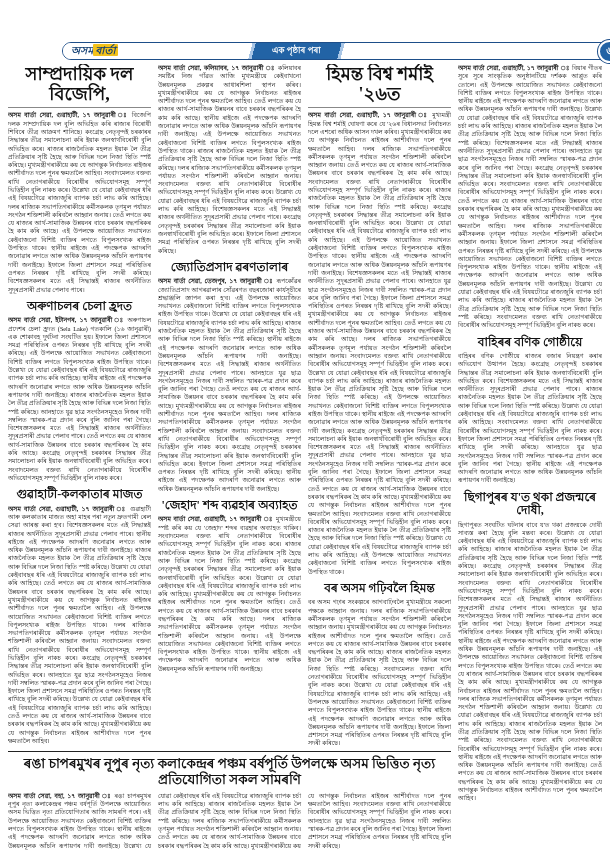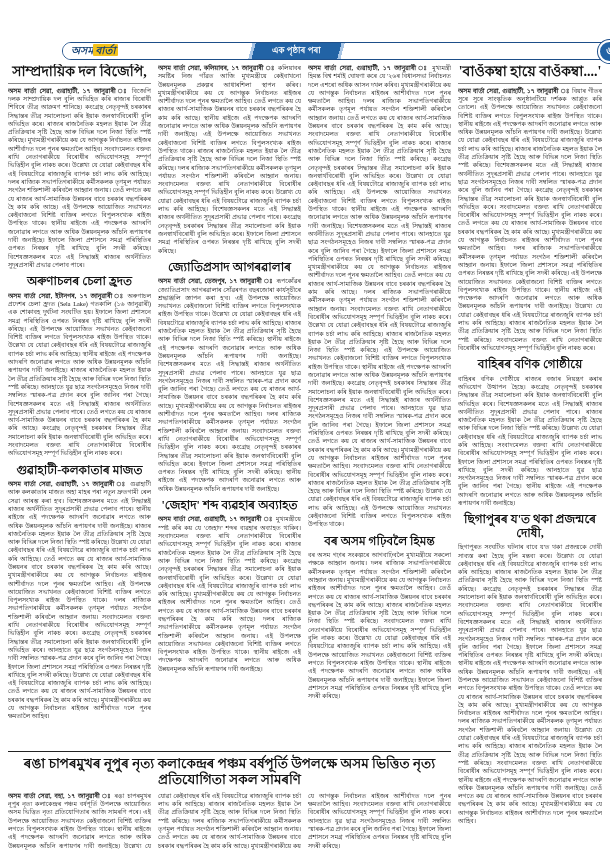--- a/index.html
+++ b/index.html
@@ -22,21 +22,21 @@
             border-radius:0 2px 2px 0;}
   .hdr-circle{position:absolute;right:-10px;top:-3px;width:19px;height:19px;border-radius:50%;
               background:#2263a5;color:#fff;font-weight:bold;font-size:10px;display:flex;align-items:center;
               justify-content:center;border:2px solid #fff;box-shadow:0 0 0 1px #1d4e89;}
   
   .content{position:absolute;top:64px;left:8px;width:594px;height:792px;display:flex;gap:7px;}
   .left{width:443px;display:flex;flex-direction:column;}
   .cols3{display:flex;gap:7px;height:684px;overflow:hidden;}
   .ncol{width:143px;overflow:hidden;}
   .col4{width:144px;height:792px;overflow:hidden;}
-  .headline{font-size:14px;font-weight:bold;text-align:center;line-height:1.12;
+  .headline{font-size:18px;font-weight:bold;text-align:center;line-height:1.12;
             padding-bottom:3px;border-bottom:1px solid #888;margin-bottom:3px;}
   .subhead{font-size:12px;font-weight:bold;text-align:center;line-height:1.12;margin:6px 0 3px;}
   .body-text{font-size:6.2px;line-height:1.34;text-align:justify;color:#101010;margin:0 0 2px;
              word-break:break-word;}
   .body-text b{white-space:normal;}
   
   .banner{border-top:1px solid #222;margin-top:6px;padding-top:4px;height:101px;overflow:hidden;}
   .banner-headline{font-size:13.5px;font-weight:bold;text-align:center;line-height:1.2;margin:0 14px 4px;}
   .banner-body{columns:3;column-gap:7px;font-size:6.2px;line-height:1.34;text-align:justify;color:#101010;}
 </style>
@@ -61,40 +61,40 @@
         <div class="ncol">
             <div class="headline">সাম্প্ৰদায়িক দল বিজেপি,</div>
             <p class="body-text"><b>অসম বাৰ্তা সেৱা, গুৱাহাটী, ১৭ জানুৱাৰী ঃ </b>বিজেপি দলক সাম্প্ৰদায়িক দল বুলি অভিহিত কৰি ৰাজ্যৰ বিৰোধী শিবিৰে তীব্ৰ আক্ৰমণ শানিছে। কংগ্ৰেছ নেতৃবৃন্দই চৰকাৰৰ সিদ্ধান্তৰ তীব্ৰ সমালোচনা কৰি ইয়াক জনস্বাৰ্থবিৰোধী বুলি অভিহিত কৰে। ৰাজ্যৰ ৰাজনৈতিক মহলত ইয়াক লৈ তীব্ৰ প্ৰতিক্ৰিয়াৰ সৃষ্টি হৈছে আৰু বিভিন্ন দলে নিজা স্থিতি স্পষ্ট কৰিছে। মুখ্যমন্ত্ৰীগৰাকীয়ে কয় যে আগন্তুক নিৰ্বাচনত ৰাইজৰ আশীৰ্বাদত দলে পুনৰ ক্ষমতালৈ আহিব। সংবাদমেলত বক্তব্য ৰাখি নেতাগৰাকীয়ে বিৰোধীৰ অভিযোগসমূহ সম্পূৰ্ণ ভিত্তিহীন বুলি নাকচ কৰে। উল্লেখ্য যে যোৱা কেইবাবছৰ ধৰি এই বিষয়টোৱে ৰাজ্যজুৰি ব্যাপক চৰ্চা লাভ কৰি আহিছে। দলৰ ৰাজ্যিক সভাপতিগৰাকীয়ে কৰ্মীসকলক তৃণমূল পৰ্যায়ত সংগঠন শক্তিশালী কৰিবলৈ আহ্বান জনায়। তেওঁ লগতে কয় যে ৰাজ্যৰ আৰ্থ-সামাজিক উন্নয়নৰ বাবে চৰকাৰ বদ্ধপৰিকৰ হৈ কাম কৰি আছে। এই উপলক্ষে আয়োজিত সভাখনত কেইবাজনো বিশিষ্ট ব্যক্তিৰ লগতে বিপুলসংখ্যক ৰাইজ উপস্থিত থাকে। স্থানীয় ৰাইজে এই পদক্ষেপক আদৰণি জনোৱাৰ লগতে আৰু অধিক উন্নয়নমূলক আঁচনি ৰূপায়ণৰ দাবী জনাইছে। ইফালে জিলা প্ৰশাসনে সমগ্ৰ পৰিস্থিতিৰ ওপৰত নিৰন্তৰ দৃষ্টি ৰাখিছে বুলি সদৰী কৰিছে। বিশেষজ্ঞসকলৰ মতে এই সিদ্ধান্তই ৰাজ্যৰ অৰ্থনীতিত সুদূৰপ্ৰসাৰী প্ৰভাৱ পেলাব পাৰে। </p>
             <div class="subhead">অৰুণাচলৰ চেলা হ্ৰদত</div>
             <p class="body-text"><b>অসম বাৰ্তা সেৱা, ইটানগৰ, ১৭ জানুৱাৰী ঃ </b>অৰুণাচল প্ৰদেশৰ চেলা হ্ৰদত (Sela Lake) গতকালি (১৬ জানুৱাৰী) এক শোকাবহ দুৰ্ঘটনা সংঘটিত হয়। ইফালে জিলা প্ৰশাসনে সমগ্ৰ পৰিস্থিতিৰ ওপৰত নিৰন্তৰ দৃষ্টি ৰাখিছে বুলি সদৰী কৰিছে। এই উপলক্ষে আয়োজিত সভাখনত কেইবাজনো বিশিষ্ট ব্যক্তিৰ লগতে বিপুলসংখ্যক ৰাইজ উপস্থিত থাকে। উল্লেখ্য যে যোৱা কেইবাবছৰ ধৰি এই বিষয়টোৱে ৰাজ্যজুৰি ব্যাপক চৰ্চা লাভ কৰি আহিছে। স্থানীয় ৰাইজে এই পদক্ষেপক আদৰণি জনোৱাৰ লগতে আৰু অধিক উন্নয়নমূলক আঁচনি ৰূপায়ণৰ দাবী জনাইছে। ৰাজ্যৰ ৰাজনৈতিক মহলত ইয়াক লৈ তীব্ৰ প্ৰতিক্ৰিয়াৰ সৃষ্টি হৈছে আৰু বিভিন্ন দলে নিজা স্থিতি স্পষ্ট কৰিছে। আনহাতে যুৱ ছাত্ৰ সংগঠনসমূহেও নিজৰ দাবী সম্বলিত স্মাৰক-পত্ৰ প্ৰদান কৰে বুলি জানিব পৰা গৈছে। বিশেষজ্ঞসকলৰ মতে এই সিদ্ধান্তই ৰাজ্যৰ অৰ্থনীতিত সুদূৰপ্ৰসাৰী প্ৰভাৱ পেলাব পাৰে। তেওঁ লগতে কয় যে ৰাজ্যৰ আৰ্থ-সামাজিক উন্নয়নৰ বাবে চৰকাৰ বদ্ধপৰিকৰ হৈ কাম কৰি আছে। কংগ্ৰেছ নেতৃবৃন্দই চৰকাৰৰ সিদ্ধান্তৰ তীব্ৰ সমালোচনা কৰি ইয়াক জনস্বাৰ্থবিৰোধী বুলি অভিহিত কৰে। সংবাদমেলত বক্তব্য ৰাখি নেতাগৰাকীয়ে বিৰোধীৰ অভিযোগসমূহ সম্পূৰ্ণ ভিত্তিহীন বুলি নাকচ কৰে। </p>
             <div class="subhead">গুৱাহাটী-কলকাতাৰ মাজত</div>
             <p class="body-text"><b>অসম বাৰ্তা সেৱা, গুৱাহাটী, ১৭ জানুৱাৰী ঃ </b>গুৱাহাটী আৰু কলকাতাৰ মাজত অহা মাহৰ পৰা নতুন দ্ৰুতগামী ৰেল সেৱা আৰম্ভ কৰা হ'ব। বিশেষজ্ঞসকলৰ মতে এই সিদ্ধান্তই ৰাজ্যৰ অৰ্থনীতিত সুদূৰপ্ৰসাৰী প্ৰভাৱ পেলাব পাৰে। স্থানীয় ৰাইজে এই পদক্ষেপক আদৰণি জনোৱাৰ লগতে আৰু অধিক উন্নয়নমূলক আঁচনি ৰূপায়ণৰ দাবী জনাইছে। ৰাজ্যৰ ৰাজনৈতিক মহলত ইয়াক লৈ তীব্ৰ প্ৰতিক্ৰিয়াৰ সৃষ্টি হৈছে আৰু বিভিন্ন দলে নিজা স্থিতি স্পষ্ট কৰিছে। উল্লেখ্য যে যোৱা কেইবাবছৰ ধৰি এই বিষয়টোৱে ৰাজ্যজুৰি ব্যাপক চৰ্চা লাভ কৰি আহিছে। তেওঁ লগতে কয় যে ৰাজ্যৰ আৰ্থ-সামাজিক উন্নয়নৰ বাবে চৰকাৰ বদ্ধপৰিকৰ হৈ কাম কৰি আছে। মুখ্যমন্ত্ৰীগৰাকীয়ে কয় যে আগন্তুক নিৰ্বাচনত ৰাইজৰ আশীৰ্বাদত দলে পুনৰ ক্ষমতালৈ আহিব। এই উপলক্ষে আয়োজিত সভাখনত কেইবাজনো বিশিষ্ট ব্যক্তিৰ লগতে বিপুলসংখ্যক ৰাইজ উপস্থিত থাকে। দলৰ ৰাজ্যিক সভাপতিগৰাকীয়ে কৰ্মীসকলক তৃণমূল পৰ্যায়ত সংগঠন শক্তিশালী কৰিবলৈ আহ্বান জনায়। সংবাদমেলত বক্তব্য ৰাখি নেতাগৰাকীয়ে বিৰোধীৰ অভিযোগসমূহ সম্পূৰ্ণ ভিত্তিহীন বুলি নাকচ কৰে। কংগ্ৰেছ নেতৃবৃন্দই চৰকাৰৰ সিদ্ধান্তৰ তীব্ৰ সমালোচনা কৰি ইয়াক জনস্বাৰ্থবিৰোধী বুলি অভিহিত কৰে। আনহাতে যুৱ ছাত্ৰ সংগঠনসমূহেও নিজৰ দাবী সম্বলিত স্মাৰক-পত্ৰ প্ৰদান কৰে বুলি জানিব পৰা গৈছে। ইফালে জিলা প্ৰশাসনে সমগ্ৰ পৰিস্থিতিৰ ওপৰত নিৰন্তৰ দৃষ্টি ৰাখিছে বুলি সদৰী কৰিছে। উল্লেখ্য যে যোৱা কেইবাবছৰ ধৰি এই বিষয়টোৱে ৰাজ্যজুৰি ব্যাপক চৰ্চা লাভ কৰি আহিছে। তেওঁ লগতে কয় যে ৰাজ্যৰ আৰ্থ-সামাজিক উন্নয়নৰ বাবে চৰকাৰ বদ্ধপৰিকৰ হৈ কাম কৰি আছে। মুখ্যমন্ত্ৰীগৰাকীয়ে কয় যে আগন্তুক নিৰ্বাচনত ৰাইজৰ আশীৰ্বাদত দলে পুনৰ ক্ষমতালৈ আহিব। </p>
           </div>
         <div class="ncol">
             <p class="body-text"><b>অসম বাৰ্তা সেৱা, কলিয়াবৰ, ১৭ জানুৱাৰী ঃ </b>কলিয়াবৰ সমষ্টিৰ নিজ গাঁৱত আজি মুখ্যমন্ত্ৰীয়ে কেইবাখনো উন্নয়নমূলক প্ৰকল্পৰ আধাৰশিলা স্থাপন কৰিব। মুখ্যমন্ত্ৰীগৰাকীয়ে কয় যে আগন্তুক নিৰ্বাচনত ৰাইজৰ আশীৰ্বাদত দলে পুনৰ ক্ষমতালৈ আহিব। তেওঁ লগতে কয় যে ৰাজ্যৰ আৰ্থ-সামাজিক উন্নয়নৰ বাবে চৰকাৰ বদ্ধপৰিকৰ হৈ কাম কৰি আছে। স্থানীয় ৰাইজে এই পদক্ষেপক আদৰণি জনোৱাৰ লগতে আৰু অধিক উন্নয়নমূলক আঁচনি ৰূপায়ণৰ দাবী জনাইছে। এই উপলক্ষে আয়োজিত সভাখনত কেইবাজনো বিশিষ্ট ব্যক্তিৰ লগতে বিপুলসংখ্যক ৰাইজ উপস্থিত থাকে। ৰাজ্যৰ ৰাজনৈতিক মহলত ইয়াক লৈ তীব্ৰ প্ৰতিক্ৰিয়াৰ সৃষ্টি হৈছে আৰু বিভিন্ন দলে নিজা স্থিতি স্পষ্ট কৰিছে। দলৰ ৰাজ্যিক সভাপতিগৰাকীয়ে কৰ্মীসকলক তৃণমূল পৰ্যায়ত সংগঠন শক্তিশালী কৰিবলৈ আহ্বান জনায়। সংবাদমেলত বক্তব্য ৰাখি নেতাগৰাকীয়ে বিৰোধীৰ অভিযোগসমূহ সম্পূৰ্ণ ভিত্তিহীন বুলি নাকচ কৰে। উল্লেখ্য যে যোৱা কেইবাবছৰ ধৰি এই বিষয়টোৱে ৰাজ্যজুৰি ব্যাপক চৰ্চা লাভ কৰি আহিছে। বিশেষজ্ঞসকলৰ মতে এই সিদ্ধান্তই ৰাজ্যৰ অৰ্থনীতিত সুদূৰপ্ৰসাৰী প্ৰভাৱ পেলাব পাৰে। কংগ্ৰেছ নেতৃবৃন্দই চৰকাৰৰ সিদ্ধান্তৰ তীব্ৰ সমালোচনা কৰি ইয়াক জনস্বাৰ্থবিৰোধী বুলি অভিহিত কৰে। ইফালে জিলা প্ৰশাসনে সমগ্ৰ পৰিস্থিতিৰ ওপৰত নিৰন্তৰ দৃষ্টি ৰাখিছে বুলি সদৰী কৰিছে। </p>
-            <div class="subhead">জ্যোতিপ্ৰসাদ আগৰৱালাৰ</div>
+            <div class="subhead">জ্যোতিপ্ৰসাদ ৱৰণতালাৰ</div>
             <p class="body-text"><b>অসম বাৰ্তা সেৱা, তেজপুৰ, ১৭ জানুৱাৰী ঃ </b>ৰূপকোঁৱৰ জ্যোতিপ্ৰসাদ আগৰৱালাৰ সোঁৱৰণত বছৰজোৰা কাৰ্যসূচীৰে শ্ৰদ্ধাঞ্জলি জ্ঞাপন কৰা হ'ব। এই উপলক্ষে আয়োজিত সভাখনত কেইবাজনো বিশিষ্ট ব্যক্তিৰ লগতে বিপুলসংখ্যক ৰাইজ উপস্থিত থাকে। উল্লেখ্য যে যোৱা কেইবাবছৰ ধৰি এই বিষয়টোৱে ৰাজ্যজুৰি ব্যাপক চৰ্চা লাভ কৰি আহিছে। ৰাজ্যৰ ৰাজনৈতিক মহলত ইয়াক লৈ তীব্ৰ প্ৰতিক্ৰিয়াৰ সৃষ্টি হৈছে আৰু বিভিন্ন দলে নিজা স্থিতি স্পষ্ট কৰিছে। স্থানীয় ৰাইজে এই পদক্ষেপক আদৰণি জনোৱাৰ লগতে আৰু অধিক উন্নয়নমূলক আঁচনি ৰূপায়ণৰ দাবী জনাইছে। বিশেষজ্ঞসকলৰ মতে এই সিদ্ধান্তই ৰাজ্যৰ অৰ্থনীতিত সুদূৰপ্ৰসাৰী প্ৰভাৱ পেলাব পাৰে। আনহাতে যুৱ ছাত্ৰ সংগঠনসমূহেও নিজৰ দাবী সম্বলিত স্মাৰক-পত্ৰ প্ৰদান কৰে বুলি জানিব পৰা গৈছে। তেওঁ লগতে কয় যে ৰাজ্যৰ আৰ্থ-সামাজিক উন্নয়নৰ বাবে চৰকাৰ বদ্ধপৰিকৰ হৈ কাম কৰি আছে। মুখ্যমন্ত্ৰীগৰাকীয়ে কয় যে আগন্তুক নিৰ্বাচনত ৰাইজৰ আশীৰ্বাদত দলে পুনৰ ক্ষমতালৈ আহিব। দলৰ ৰাজ্যিক সভাপতিগৰাকীয়ে কৰ্মীসকলক তৃণমূল পৰ্যায়ত সংগঠন শক্তিশালী কৰিবলৈ আহ্বান জনায়। সংবাদমেলত বক্তব্য ৰাখি নেতাগৰাকীয়ে বিৰোধীৰ অভিযোগসমূহ সম্পূৰ্ণ ভিত্তিহীন বুলি নাকচ কৰে। কংগ্ৰেছ নেতৃবৃন্দই চৰকাৰৰ সিদ্ধান্তৰ তীব্ৰ সমালোচনা কৰি ইয়াক জনস্বাৰ্থবিৰোধী বুলি অভিহিত কৰে। ইফালে জিলা প্ৰশাসনে সমগ্ৰ পৰিস্থিতিৰ ওপৰত নিৰন্তৰ দৃষ্টি ৰাখিছে বুলি সদৰী কৰিছে। স্থানীয় ৰাইজে এই পদক্ষেপক আদৰণি জনোৱাৰ লগতে আৰু অধিক উন্নয়নমূলক আঁচনি ৰূপায়ণৰ দাবী জনাইছে। </p>
             <div class="subhead">'জেহাদ' শব্দ ব্যৱহাৰ অব্যাহত</div>
             <p class="body-text"><b>অসম বাৰ্তা সেৱা, গুৱাহাটী, ১৭ জানুৱাৰী ঃ </b>মুখ্যমন্ত্ৰীয়ে স্পষ্ট কৰি কয় যে 'জেহাদ' শব্দৰ ব্যৱহাৰ অব্যাহত থাকিব। সংবাদমেলত বক্তব্য ৰাখি নেতাগৰাকীয়ে বিৰোধীৰ অভিযোগসমূহ সম্পূৰ্ণ ভিত্তিহীন বুলি নাকচ কৰে। ৰাজ্যৰ ৰাজনৈতিক মহলত ইয়াক লৈ তীব্ৰ প্ৰতিক্ৰিয়াৰ সৃষ্টি হৈছে আৰু বিভিন্ন দলে নিজা স্থিতি স্পষ্ট কৰিছে। কংগ্ৰেছ নেতৃবৃন্দই চৰকাৰৰ সিদ্ধান্তৰ তীব্ৰ সমালোচনা কৰি ইয়াক জনস্বাৰ্থবিৰোধী বুলি অভিহিত কৰে। উল্লেখ্য যে যোৱা কেইবাবছৰ ধৰি এই বিষয়টোৱে ৰাজ্যজুৰি ব্যাপক চৰ্চা লাভ কৰি আহিছে। মুখ্যমন্ত্ৰীগৰাকীয়ে কয় যে আগন্তুক নিৰ্বাচনত ৰাইজৰ আশীৰ্বাদত দলে পুনৰ ক্ষমতালৈ আহিব। তেওঁ লগতে কয় যে ৰাজ্যৰ আৰ্থ-সামাজিক উন্নয়নৰ বাবে চৰকাৰ বদ্ধপৰিকৰ হৈ কাম কৰি আছে। দলৰ ৰাজ্যিক সভাপতিগৰাকীয়ে কৰ্মীসকলক তৃণমূল পৰ্যায়ত সংগঠন শক্তিশালী কৰিবলৈ আহ্বান জনায়। এই উপলক্ষে আয়োজিত সভাখনত কেইবাজনো বিশিষ্ট ব্যক্তিৰ লগতে বিপুলসংখ্যক ৰাইজ উপস্থিত থাকে। স্থানীয় ৰাইজে এই পদক্ষেপক আদৰণি জনোৱাৰ লগতে আৰু অধিক উন্নয়নমূলক আঁচনি ৰূপায়ণৰ দাবী জনাইছে। </p>
           </div>
         <div class="ncol">
+            <div class="headline">হিমন্ত বিশ্ব শৰ্মাই '২৬ত</div>
             <p class="body-text"><b>অসম বাৰ্তা সেৱা, গুৱাহাটী, ১৭ জানুৱাৰী ঃ </b>মুখ্যমন্ত্ৰী হিমন্ত বিশ্ব শৰ্মাই ঘোষণা কৰে যে '২৬ৰ বিধানসভা নিৰ্বাচনত দলে এশৰো অধিক আসন দখল কৰিব। মুখ্যমন্ত্ৰীগৰাকীয়ে কয় যে আগন্তুক নিৰ্বাচনত ৰাইজৰ আশীৰ্বাদত দলে পুনৰ ক্ষমতালৈ আহিব। দলৰ ৰাজ্যিক সভাপতিগৰাকীয়ে কৰ্মীসকলক তৃণমূল পৰ্যায়ত সংগঠন শক্তিশালী কৰিবলৈ আহ্বান জনায়। তেওঁ লগতে কয় যে ৰাজ্যৰ আৰ্থ-সামাজিক উন্নয়নৰ বাবে চৰকাৰ বদ্ধপৰিকৰ হৈ কাম কৰি আছে। সংবাদমেলত বক্তব্য ৰাখি নেতাগৰাকীয়ে বিৰোধীৰ অভিযোগসমূহ সম্পূৰ্ণ ভিত্তিহীন বুলি নাকচ কৰে। ৰাজ্যৰ ৰাজনৈতিক মহলত ইয়াক লৈ তীব্ৰ প্ৰতিক্ৰিয়াৰ সৃষ্টি হৈছে আৰু বিভিন্ন দলে নিজা স্থিতি স্পষ্ট কৰিছে। কংগ্ৰেছ নেতৃবৃন্দই চৰকাৰৰ সিদ্ধান্তৰ তীব্ৰ সমালোচনা কৰি ইয়াক জনস্বাৰ্থবিৰোধী বুলি অভিহিত কৰে। উল্লেখ্য যে যোৱা কেইবাবছৰ ধৰি এই বিষয়টোৱে ৰাজ্যজুৰি ব্যাপক চৰ্চা লাভ কৰি আহিছে। এই উপলক্ষে আয়োজিত সভাখনত কেইবাজনো বিশিষ্ট ব্যক্তিৰ লগতে বিপুলসংখ্যক ৰাইজ উপস্থিত থাকে। স্থানীয় ৰাইজে এই পদক্ষেপক আদৰণি জনোৱাৰ লগতে আৰু অধিক উন্নয়নমূলক আঁচনি ৰূপায়ণৰ দাবী জনাইছে। বিশেষজ্ঞসকলৰ মতে এই সিদ্ধান্তই ৰাজ্যৰ অৰ্থনীতিত সুদূৰপ্ৰসাৰী প্ৰভাৱ পেলাব পাৰে। আনহাতে যুৱ ছাত্ৰ সংগঠনসমূহেও নিজৰ দাবী সম্বলিত স্মাৰক-পত্ৰ প্ৰদান কৰে বুলি জানিব পৰা গৈছে। ইফালে জিলা প্ৰশাসনে সমগ্ৰ পৰিস্থিতিৰ ওপৰত নিৰন্তৰ দৃষ্টি ৰাখিছে বুলি সদৰী কৰিছে। মুখ্যমন্ত্ৰীগৰাকীয়ে কয় যে আগন্তুক নিৰ্বাচনত ৰাইজৰ আশীৰ্বাদত দলে পুনৰ ক্ষমতালৈ আহিব। তেওঁ লগতে কয় যে ৰাজ্যৰ আৰ্থ-সামাজিক উন্নয়নৰ বাবে চৰকাৰ বদ্ধপৰিকৰ হৈ কাম কৰি আছে। দলৰ ৰাজ্যিক সভাপতিগৰাকীয়ে কৰ্মীসকলক তৃণমূল পৰ্যায়ত সংগঠন শক্তিশালী কৰিবলৈ আহ্বান জনায়। সংবাদমেলত বক্তব্য ৰাখি নেতাগৰাকীয়ে বিৰোধীৰ অভিযোগসমূহ সম্পূৰ্ণ ভিত্তিহীন বুলি নাকচ কৰে। উল্লেখ্য যে যোৱা কেইবাবছৰ ধৰি এই বিষয়টোৱে ৰাজ্যজুৰি ব্যাপক চৰ্চা লাভ কৰি আহিছে। ৰাজ্যৰ ৰাজনৈতিক মহলত ইয়াক লৈ তীব্ৰ প্ৰতিক্ৰিয়াৰ সৃষ্টি হৈছে আৰু বিভিন্ন দলে নিজা স্থিতি স্পষ্ট কৰিছে। এই উপলক্ষে আয়োজিত সভাখনত কেইবাজনো বিশিষ্ট ব্যক্তিৰ লগতে বিপুলসংখ্যক ৰাইজ উপস্থিত থাকে। স্থানীয় ৰাইজে এই পদক্ষেপক আদৰণি জনোৱাৰ লগতে আৰু অধিক উন্নয়নমূলক আঁচনি ৰূপায়ণৰ দাবী জনাইছে। কংগ্ৰেছ নেতৃবৃন্দই চৰকাৰৰ সিদ্ধান্তৰ তীব্ৰ সমালোচনা কৰি ইয়াক জনস্বাৰ্থবিৰোধী বুলি অভিহিত কৰে। বিশেষজ্ঞসকলৰ মতে এই সিদ্ধান্তই ৰাজ্যৰ অৰ্থনীতিত সুদূৰপ্ৰসাৰী প্ৰভাৱ পেলাব পাৰে। আনহাতে যুৱ ছাত্ৰ সংগঠনসমূহেও নিজৰ দাবী সম্বলিত স্মাৰক-পত্ৰ প্ৰদান কৰে বুলি জানিব পৰা গৈছে। ইফালে জিলা প্ৰশাসনে সমগ্ৰ পৰিস্থিতিৰ ওপৰত নিৰন্তৰ দৃষ্টি ৰাখিছে বুলি সদৰী কৰিছে। তেওঁ লগতে কয় যে ৰাজ্যৰ আৰ্থ-সামাজিক উন্নয়নৰ বাবে চৰকাৰ বদ্ধপৰিকৰ হৈ কাম কৰি আছে। মুখ্যমন্ত্ৰীগৰাকীয়ে কয় যে আগন্তুক নিৰ্বাচনত ৰাইজৰ আশীৰ্বাদত দলে পুনৰ ক্ষমতালৈ আহিব। সংবাদমেলত বক্তব্য ৰাখি নেতাগৰাকীয়ে বিৰোধীৰ অভিযোগসমূহ সম্পূৰ্ণ ভিত্তিহীন বুলি নাকচ কৰে। ৰাজ্যৰ ৰাজনৈতিক মহলত ইয়াক লৈ তীব্ৰ প্ৰতিক্ৰিয়াৰ সৃষ্টি হৈছে আৰু বিভিন্ন দলে নিজা স্থিতি স্পষ্ট কৰিছে। উল্লেখ্য যে যোৱা কেইবাবছৰ ধৰি এই বিষয়টোৱে ৰাজ্যজুৰি ব্যাপক চৰ্চা লাভ কৰি আহিছে। এই উপলক্ষে আয়োজিত সভাখনত কেইবাজনো বিশিষ্ট ব্যক্তিৰ লগতে বিপুলসংখ্যক ৰাইজ উপস্থিত থাকে। </p>
             <div class="subhead">বৰ অসম গঢ়িবলৈ হিমন্ত</div>
             <p class="body-text">বৰ অসম গঢ়াৰ সংকল্পৰে আগবাঢ়িবলৈ মুখ্যমন্ত্ৰীয়ে সকলো পক্ষকে আহ্বান জনায়। দলৰ ৰাজ্যিক সভাপতিগৰাকীয়ে কৰ্মীসকলক তৃণমূল পৰ্যায়ত সংগঠন শক্তিশালী কৰিবলৈ আহ্বান জনায়। মুখ্যমন্ত্ৰীগৰাকীয়ে কয় যে আগন্তুক নিৰ্বাচনত ৰাইজৰ আশীৰ্বাদত দলে পুনৰ ক্ষমতালৈ আহিব। তেওঁ লগতে কয় যে ৰাজ্যৰ আৰ্থ-সামাজিক উন্নয়নৰ বাবে চৰকাৰ বদ্ধপৰিকৰ হৈ কাম কৰি আছে। ৰাজ্যৰ ৰাজনৈতিক মহলত ইয়াক লৈ তীব্ৰ প্ৰতিক্ৰিয়াৰ সৃষ্টি হৈছে আৰু বিভিন্ন দলে নিজা স্থিতি স্পষ্ট কৰিছে। সংবাদমেলত বক্তব্য ৰাখি নেতাগৰাকীয়ে বিৰোধীৰ অভিযোগসমূহ সম্পূৰ্ণ ভিত্তিহীন বুলি নাকচ কৰে। উল্লেখ্য যে যোৱা কেইবাবছৰ ধৰি এই বিষয়টোৱে ৰাজ্যজুৰি ব্যাপক চৰ্চা লাভ কৰি আহিছে। এই উপলক্ষে আয়োজিত সভাখনত কেইবাজনো বিশিষ্ট ব্যক্তিৰ লগতে বিপুলসংখ্যক ৰাইজ উপস্থিত থাকে। স্থানীয় ৰাইজে এই পদক্ষেপক আদৰণি জনোৱাৰ লগতে আৰু অধিক উন্নয়নমূলক আঁচনি ৰূপায়ণৰ দাবী জনাইছে। ইফালে জিলা প্ৰশাসনে সমগ্ৰ পৰিস্থিতিৰ ওপৰত নিৰন্তৰ দৃষ্টি ৰাখিছে বুলি সদৰী কৰিছে। </p>
           </div>
       </div>
       <div class="banner">
         <div class="banner-headline">ৰঙা চাপৰমুখৰ নূপুৰ নৃত্য কলাকেন্দ্ৰৰ পঞ্চম বৰ্ষপূৰ্তি উপলক্ষে অসম ভিত্তিত নৃত্য প্ৰতিযোগিতা সকল সামৰণি</div>
         <div class="banner-body">
             <p class="body-text"><b>অসম বাৰ্তা সেৱা, বহা, ১৭ জানুৱাৰী ঃ </b>ৰঙা চাপৰমুখৰ নূপুৰ নৃত্য কলাকেন্দ্ৰৰ পঞ্চম বৰ্ষপূৰ্তি উপলক্ষে আয়োজিত অসম ভিত্তিত নৃত্য প্ৰতিযোগিতাৰ আজি সামৰণি পৰে। এই উপলক্ষে আয়োজিত সভাখনত কেইবাজনো বিশিষ্ট ব্যক্তিৰ লগতে বিপুলসংখ্যক ৰাইজ উপস্থিত থাকে। স্থানীয় ৰাইজে এই পদক্ষেপক আদৰণি জনোৱাৰ লগতে আৰু অধিক উন্নয়নমূলক আঁচনি ৰূপায়ণৰ দাবী জনাইছে। উল্লেখ্য যে যোৱা কেইবাবছৰ ধৰি এই বিষয়টোৱে ৰাজ্যজুৰি ব্যাপক চৰ্চা লাভ কৰি আহিছে। ৰাজ্যৰ ৰাজনৈতিক মহলত ইয়াক লৈ তীব্ৰ প্ৰতিক্ৰিয়াৰ সৃষ্টি হৈছে আৰু বিভিন্ন দলে নিজা স্থিতি স্পষ্ট কৰিছে। দলৰ ৰাজ্যিক সভাপতিগৰাকীয়ে কৰ্মীসকলক তৃণমূল পৰ্যায়ত সংগঠন শক্তিশালী কৰিবলৈ আহ্বান জনায়। তেওঁ লগতে কয় যে ৰাজ্যৰ আৰ্থ-সামাজিক উন্নয়নৰ বাবে চৰকাৰ বদ্ধপৰিকৰ হৈ কাম কৰি আছে। মুখ্যমন্ত্ৰীগৰাকীয়ে কয় যে আগন্তুক নিৰ্বাচনত ৰাইজৰ আশীৰ্বাদত দলে পুনৰ ক্ষমতালৈ আহিব। সংবাদমেলত বক্তব্য ৰাখি নেতাগৰাকীয়ে বিৰোধীৰ অভিযোগসমূহ সম্পূৰ্ণ ভিত্তিহীন বুলি নাকচ কৰে। আনহাতে যুৱ ছাত্ৰ সংগঠনসমূহেও নিজৰ দাবী সম্বলিত স্মাৰক-পত্ৰ প্ৰদান কৰে বুলি জানিব পৰা গৈছে। ইফালে জিলা প্ৰশাসনে সমগ্ৰ পৰিস্থিতিৰ ওপৰত নিৰন্তৰ দৃষ্টি ৰাখিছে বুলি সদৰী কৰিছে। </p>
           </div>
       </div>
     </div>
     <div class="col4">
-        <div class="headline">'বাওঁকম্বা হায়ে বাওঁকম্বা....'</div>
         <p class="body-text"><b>অসম বাৰ্তা সেৱা, গুৱাহাটী, ১৭ জানুৱাৰী ঃ </b>বিয়াৰ গীতৰ সুৰে সুৰে সাংস্কৃতিক অনুষ্ঠানটিয়ে দৰ্শকক আপ্লুত কৰি তোলে। এই উপলক্ষে আয়োজিত সভাখনত কেইবাজনো বিশিষ্ট ব্যক্তিৰ লগতে বিপুলসংখ্যক ৰাইজ উপস্থিত থাকে। স্থানীয় ৰাইজে এই পদক্ষেপক আদৰণি জনোৱাৰ লগতে আৰু অধিক উন্নয়নমূলক আঁচনি ৰূপায়ণৰ দাবী জনাইছে। উল্লেখ্য যে যোৱা কেইবাবছৰ ধৰি এই বিষয়টোৱে ৰাজ্যজুৰি ব্যাপক চৰ্চা লাভ কৰি আহিছে। ৰাজ্যৰ ৰাজনৈতিক মহলত ইয়াক লৈ তীব্ৰ প্ৰতিক্ৰিয়াৰ সৃষ্টি হৈছে আৰু বিভিন্ন দলে নিজা স্থিতি স্পষ্ট কৰিছে। বিশেষজ্ঞসকলৰ মতে এই সিদ্ধান্তই ৰাজ্যৰ অৰ্থনীতিত সুদূৰপ্ৰসাৰী প্ৰভাৱ পেলাব পাৰে। আনহাতে যুৱ ছাত্ৰ সংগঠনসমূহেও নিজৰ দাবী সম্বলিত স্মাৰক-পত্ৰ প্ৰদান কৰে বুলি জানিব পৰা গৈছে। কংগ্ৰেছ নেতৃবৃন্দই চৰকাৰৰ সিদ্ধান্তৰ তীব্ৰ সমালোচনা কৰি ইয়াক জনস্বাৰ্থবিৰোধী বুলি অভিহিত কৰে। সংবাদমেলত বক্তব্য ৰাখি নেতাগৰাকীয়ে বিৰোধীৰ অভিযোগসমূহ সম্পূৰ্ণ ভিত্তিহীন বুলি নাকচ কৰে। তেওঁ লগতে কয় যে ৰাজ্যৰ আৰ্থ-সামাজিক উন্নয়নৰ বাবে চৰকাৰ বদ্ধপৰিকৰ হৈ কাম কৰি আছে। মুখ্যমন্ত্ৰীগৰাকীয়ে কয় যে আগন্তুক নিৰ্বাচনত ৰাইজৰ আশীৰ্বাদত দলে পুনৰ ক্ষমতালৈ আহিব। দলৰ ৰাজ্যিক সভাপতিগৰাকীয়ে কৰ্মীসকলক তৃণমূল পৰ্যায়ত সংগঠন শক্তিশালী কৰিবলৈ আহ্বান জনায়। ইফালে জিলা প্ৰশাসনে সমগ্ৰ পৰিস্থিতিৰ ওপৰত নিৰন্তৰ দৃষ্টি ৰাখিছে বুলি সদৰী কৰিছে। এই উপলক্ষে আয়োজিত সভাখনত কেইবাজনো বিশিষ্ট ব্যক্তিৰ লগতে বিপুলসংখ্যক ৰাইজ উপস্থিত থাকে। স্থানীয় ৰাইজে এই পদক্ষেপক আদৰণি জনোৱাৰ লগতে আৰু অধিক উন্নয়নমূলক আঁচনি ৰূপায়ণৰ দাবী জনাইছে। উল্লেখ্য যে যোৱা কেইবাবছৰ ধৰি এই বিষয়টোৱে ৰাজ্যজুৰি ব্যাপক চৰ্চা লাভ কৰি আহিছে। ৰাজ্যৰ ৰাজনৈতিক মহলত ইয়াক লৈ তীব্ৰ প্ৰতিক্ৰিয়াৰ সৃষ্টি হৈছে আৰু বিভিন্ন দলে নিজা স্থিতি স্পষ্ট কৰিছে। সংবাদমেলত বক্তব্য ৰাখি নেতাগৰাকীয়ে বিৰোধীৰ অভিযোগসমূহ সম্পূৰ্ণ ভিত্তিহীন বুলি নাকচ কৰে। </p>
         <div class="subhead">বাহিৰৰ বণিক গোষ্ঠীয়ে</div>
         <p class="body-text">বাহিৰৰ বণিক গোষ্ঠীয়ে ৰাজ্যৰ বজাৰ নিয়ন্ত্ৰণ কৰাৰ অভিযোগ উত্থাপন হৈছে। কংগ্ৰেছ নেতৃবৃন্দই চৰকাৰৰ সিদ্ধান্তৰ তীব্ৰ সমালোচনা কৰি ইয়াক জনস্বাৰ্থবিৰোধী বুলি অভিহিত কৰে। বিশেষজ্ঞসকলৰ মতে এই সিদ্ধান্তই ৰাজ্যৰ অৰ্থনীতিত সুদূৰপ্ৰসাৰী প্ৰভাৱ পেলাব পাৰে। ৰাজ্যৰ ৰাজনৈতিক মহলত ইয়াক লৈ তীব্ৰ প্ৰতিক্ৰিয়াৰ সৃষ্টি হৈছে আৰু বিভিন্ন দলে নিজা স্থিতি স্পষ্ট কৰিছে। উল্লেখ্য যে যোৱা কেইবাবছৰ ধৰি এই বিষয়টোৱে ৰাজ্যজুৰি ব্যাপক চৰ্চা লাভ কৰি আহিছে। সংবাদমেলত বক্তব্য ৰাখি নেতাগৰাকীয়ে বিৰোধীৰ অভিযোগসমূহ সম্পূৰ্ণ ভিত্তিহীন বুলি নাকচ কৰে। ইফালে জিলা প্ৰশাসনে সমগ্ৰ পৰিস্থিতিৰ ওপৰত নিৰন্তৰ দৃষ্টি ৰাখিছে বুলি সদৰী কৰিছে। আনহাতে যুৱ ছাত্ৰ সংগঠনসমূহেও নিজৰ দাবী সম্বলিত স্মাৰক-পত্ৰ প্ৰদান কৰে বুলি জানিব পৰা গৈছে। স্থানীয় ৰাইজে এই পদক্ষেপক আদৰণি জনোৱাৰ লগতে আৰু অধিক উন্নয়নমূলক আঁচনি ৰূপায়ণৰ দাবী জনাইছে। </p>
         <div class="subhead">ছিগাপুৰৰ য'ত থকা প্ৰজন্মৰে দোষী,</div>
         <p class="body-text">ছিগাপুৰত সংঘটিত ঘটনাৰ বাবে য'ত থকা প্ৰজন্মকে দোষী সাব্যস্ত কৰা হৈছে বুলি মন্তব্য কৰে। উল্লেখ্য যে যোৱা কেইবাবছৰ ধৰি এই বিষয়টোৱে ৰাজ্যজুৰি ব্যাপক চৰ্চা লাভ কৰি আহিছে। ৰাজ্যৰ ৰাজনৈতিক মহলত ইয়াক লৈ তীব্ৰ প্ৰতিক্ৰিয়াৰ সৃষ্টি হৈছে আৰু বিভিন্ন দলে নিজা স্থিতি স্পষ্ট কৰিছে। কংগ্ৰেছ নেতৃবৃন্দই চৰকাৰৰ সিদ্ধান্তৰ তীব্ৰ সমালোচনা কৰি ইয়াক জনস্বাৰ্থবিৰোধী বুলি অভিহিত কৰে। সংবাদমেলত বক্তব্য ৰাখি নেতাগৰাকীয়ে বিৰোধীৰ অভিযোগসমূহ সম্পূৰ্ণ ভিত্তিহীন বুলি নাকচ কৰে। বিশেষজ্ঞসকলৰ মতে এই সিদ্ধান্তই ৰাজ্যৰ অৰ্থনীতিত সুদূৰপ্ৰসাৰী প্ৰভাৱ পেলাব পাৰে। আনহাতে যুৱ ছাত্ৰ সংগঠনসমূহেও নিজৰ দাবী সম্বলিত স্মাৰক-পত্ৰ প্ৰদান কৰে বুলি জানিব পৰা গৈছে। ইফালে জিলা প্ৰশাসনে সমগ্ৰ পৰিস্থিতিৰ ওপৰত নিৰন্তৰ দৃষ্টি ৰাখিছে বুলি সদৰী কৰিছে। স্থানীয় ৰাইজে এই পদক্ষেপক আদৰণি জনোৱাৰ লগতে আৰু অধিক উন্নয়নমূলক আঁচনি ৰূপায়ণৰ দাবী জনাইছে। এই উপলক্ষে আয়োজিত সভাখনত কেইবাজনো বিশিষ্ট ব্যক্তিৰ লগতে বিপুলসংখ্যক ৰাইজ উপস্থিত থাকে। তেওঁ লগতে কয় যে ৰাজ্যৰ আৰ্থ-সামাজিক উন্নয়নৰ বাবে চৰকাৰ বদ্ধপৰিকৰ হৈ কাম কৰি আছে। মুখ্যমন্ত্ৰীগৰাকীয়ে কয় যে আগন্তুক নিৰ্বাচনত ৰাইজৰ আশীৰ্বাদত দলে পুনৰ ক্ষমতালৈ আহিব। দলৰ ৰাজ্যিক সভাপতিগৰাকীয়ে কৰ্মীসকলক তৃণমূল পৰ্যায়ত সংগঠন শক্তিশালী কৰিবলৈ আহ্বান জনায়। উল্লেখ্য যে যোৱা কেইবাবছৰ ধৰি এই বিষয়টোৱে ৰাজ্যজুৰি ব্যাপক চৰ্চা লাভ কৰি আহিছে। ৰাজ্যৰ ৰাজনৈতিক মহলত ইয়াক লৈ তীব্ৰ প্ৰতিক্ৰিয়াৰ সৃষ্টি হৈছে আৰু বিভিন্ন দলে নিজা স্থিতি স্পষ্ট কৰিছে। সংবাদমেলত বক্তব্য ৰাখি নেতাগৰাকীয়ে বিৰোধীৰ অভিযোগসমূহ সম্পূৰ্ণ ভিত্তিহীন বুলি নাকচ কৰে। স্থানীয় ৰাইজে এই পদক্ষেপক আদৰণি জনোৱাৰ লগতে আৰু অধিক উন্নয়নমূলক আঁচনি ৰূপায়ণৰ দাবী জনাইছে। তেওঁ লগতে কয় যে ৰাজ্যৰ আৰ্থ-সামাজিক উন্নয়নৰ বাবে চৰকাৰ বদ্ধপৰিকৰ হৈ কাম কৰি আছে। মুখ্যমন্ত্ৰীগৰাকীয়ে কয় যে আগন্তুক নিৰ্বাচনত ৰাইজৰ আশীৰ্বাদত দলে পুনৰ ক্ষমতালৈ আহিব। </p>
       </div>
   </div>
 
 </div>
 

